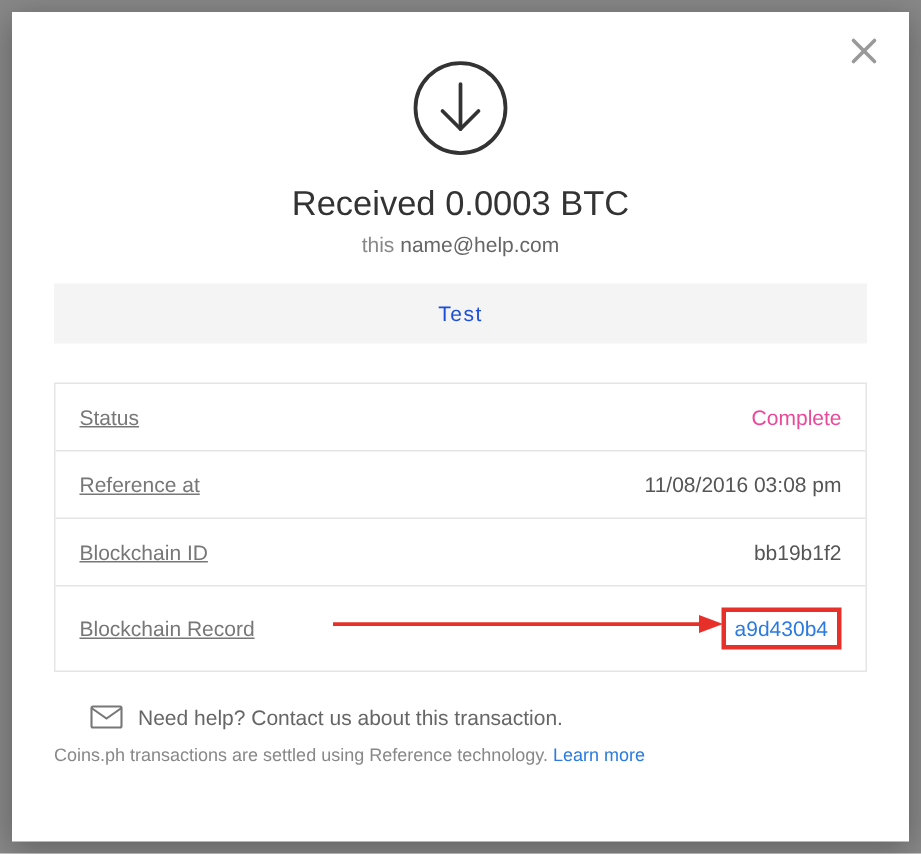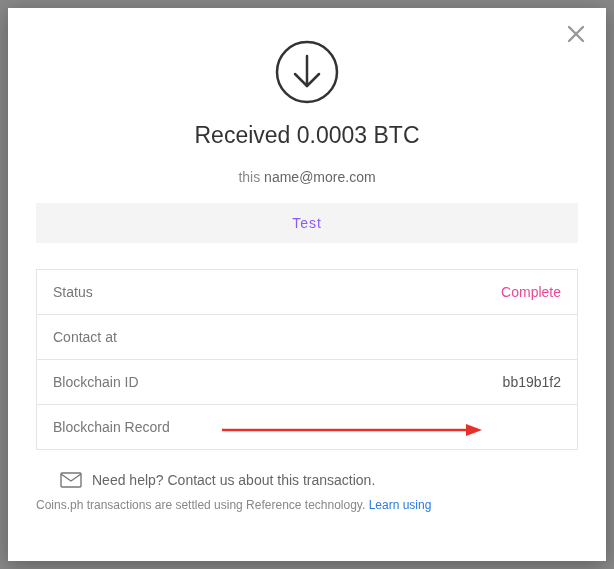--- a/index.html
+++ b/index.html
@@ -37,51 +37,51 @@
       width: 64px;
       height: 64px;
       margin: 12px auto 18px;
       display: block;
     }
     .title {
       text-align: center;
       font-size: 23px;
       font-weight: 400;
       color: #333;
-      margin-bottom: 20px;
+      margin-bottom: 6px;
     }
     .subtitle {
       text-align: center;
       font-size: 14px;
       color: #888;
       margin-bottom: 18px;
     }
     .subtitle .email { color: #666; }
     .test-bar {
       background: #f4f4f4;
       text-align: center;
       padding: 12px;
       font-size: 14px;
       letter-spacing: 1px;
-      color: #8b5cf6;
+      color: #1d4ed8;
       margin-bottom: 26px;
     }
     .details {
       border: 1px solid #e5e5e5;
     }
     .row {
       display: flex;
       justify-content: space-between;
       align-items: center;
       padding: 14px 16px;
       border-bottom: 1px solid #e5e5e5;
       font-size: 14px;
     }
     .row:last-child { border-bottom: none; }
-    .row-label { color: #777; }
+    .row-label { color: #777; text-decoration: underline; }
     .row-value { color: #555; }
     .status-complete { color: #ec4899; font-weight: 500; }
     .blockchain-link {
       color: #2a7ae2;
       font-weight: 500;
       cursor: pointer;
     }
     .highlight-box {
       border: 3px solid #e8302a;
       padding: 3px 6px;
@@ -121,56 +121,60 @@
 
   <svg class="receive-icon" viewBox="0 0 64 64">
     <circle cx="32" cy="32" r="30" fill="none" stroke="#333" stroke-width="2.5"></circle>
     <line x1="32" y1="16" x2="32" y2="46" stroke="#333" stroke-width="2.5" stroke-linecap="round"></line>
     <polyline points="20,34 32,46 44,34" fill="none" stroke="#333" stroke-width="2.5" stroke-linecap="round" stroke-linejoin="round"></polyline>
   </svg>
 
   <h1 class="title">Received 0.0003 BTC</h1>
 
   <div class="subtitle">
-    <span>this </span><span class="email">name@more.com</span>
+    <span>this </span><span class="email">name@help.com</span>
   </div>
 
   <div class="test-bar">Test</div>
 
   <div class="details">
 
     <div class="row">
       <span class="row-label">Status</span>
       <span class="row-value status-complete">Complete</span>
     </div>
 
     <div class="row">
-      <span class="row-label">Contact at</span>
+      <span class="row-label">Reference at</span>
+      <span class="row-value">11/08/2016 03:08 pm</span>
     </div>
 
     <div class="row">
       <span class="row-label">Blockchain ID</span>
       <span class="row-value">bb19b1f2</span>
     </div>
 
     <div class="row" style="position:relative;">
       <span class="row-label">Blockchain Record</span>
+      <span class="highlight-box">
+        <span class="blockchain-link">a9d430b4</span>
+      </span>
       <svg class="arrow-annotation" style="left:185px; top:16px;" width="260" height="18" viewBox="0 0 260 18">
         <line x1="0" y1="9" x2="246" y2="9" stroke="#e8302a" stroke-width="2.5"></line>
         <polygon points="260,9 244,3 244,15" fill="#e8302a"></polygon>
       </svg>
     </div>
 
   </div>
 
   <div class="help-row">
     <svg width="22" height="16" viewBox="0 0 22 16">
       <rect x="1" y="1" width="20" height="14" rx="1" fill="none" stroke="#777" stroke-width="1.4"></rect>
       <polyline points="1,2 11,9 21,2" fill="none" stroke="#777" stroke-width="1.4"></polyline>
     </svg>
     <span>Need help? Contact us about this transaction.</span>
   </div>
 
   <div class="footer-note">
-    <span>Coins.ph transactions are settled using Reference technology. </span><span class="learn-link">Learn using</span>
+    <span>Coins.ph transactions are settled using Reference technology. </span><span class="learn-link">Learn more</span>
   </div>
 
 </div>
 
 </body></html>

